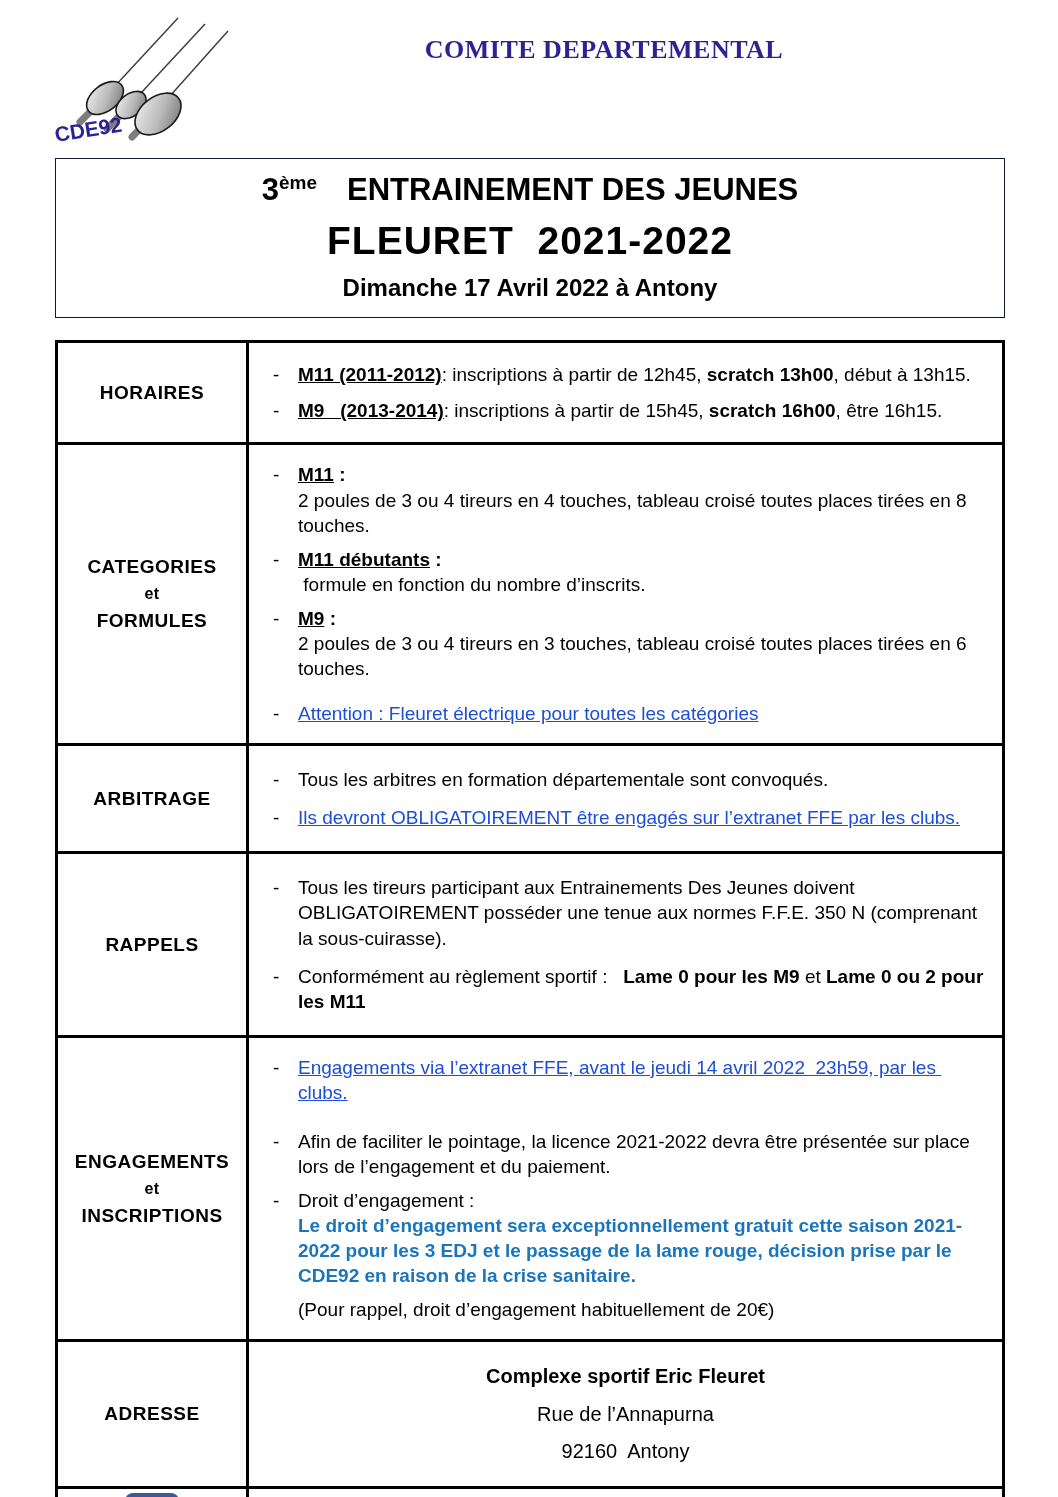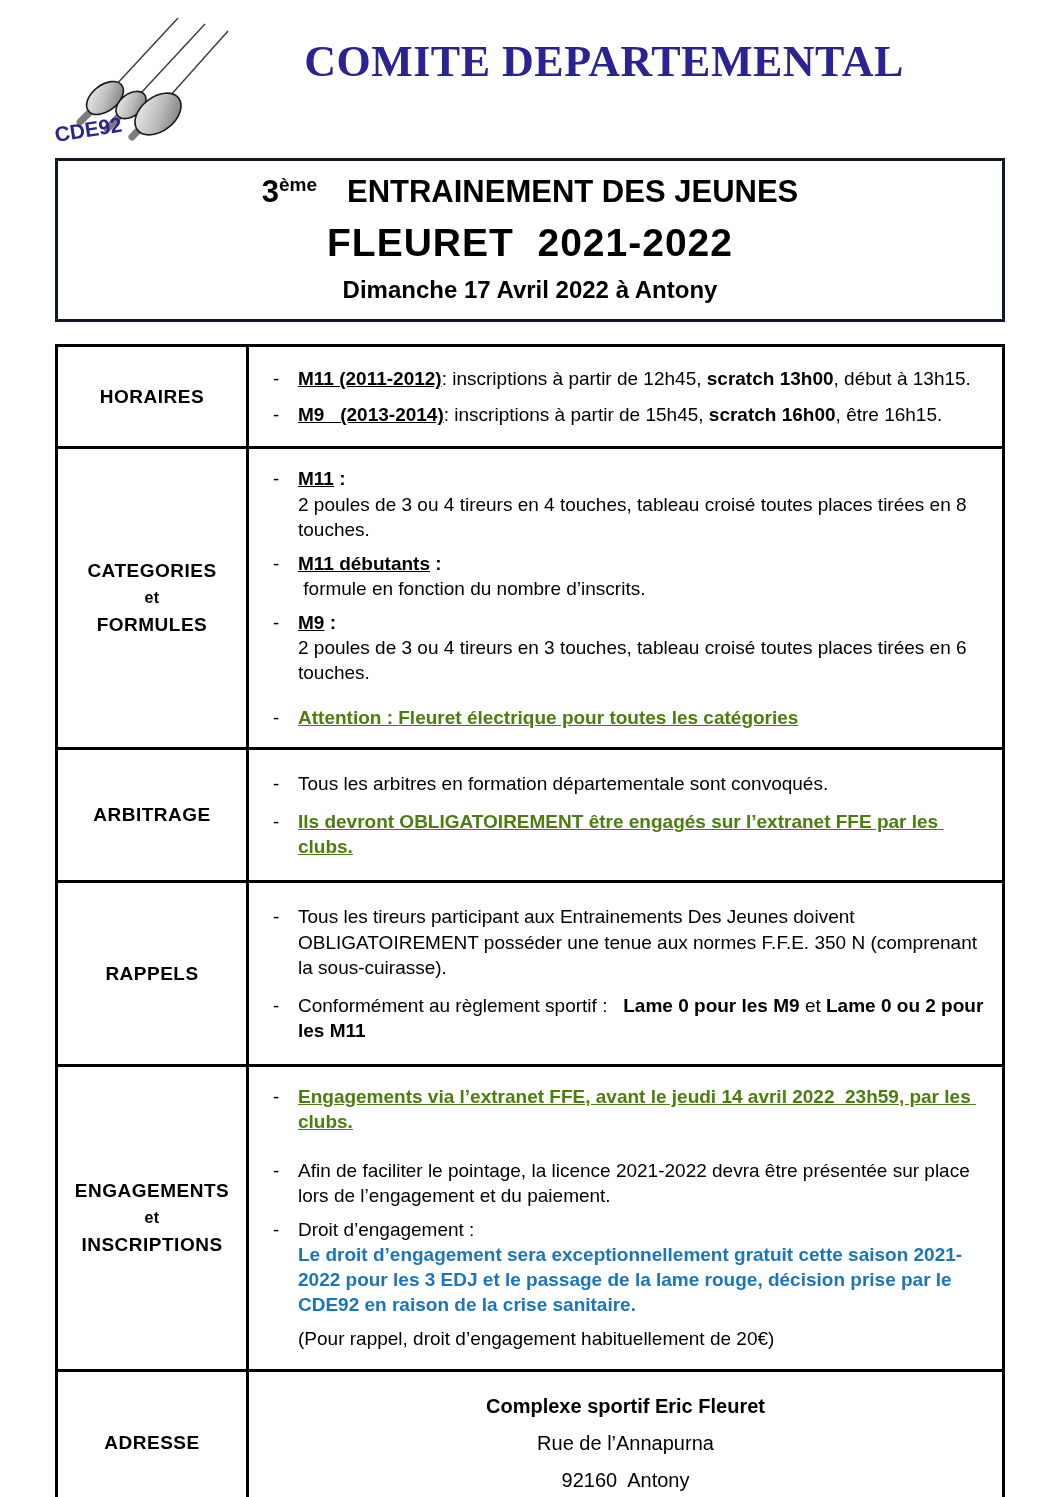--- a/index.html
+++ b/index.html
@@ -10,26 +10,26 @@
     color:#000; position:relative; overflow:hidden;
   }
   .seg { white-space:pre-wrap; }
 
   
   .header { position:relative; height:150px; }
   .logo { position:absolute; left:50px; top:8px; width:185px; height:142px; }
   .org-title {
     margin-left:150px; text-align:center; padding-top:32px;
     font-family:"Liberation Serif", serif; font-weight:bold;
-    font-size:44px; color:#2B2392; line-height:1.35; letter-spacing:0.5px;
+    font-size:26px; color:#2B2392; line-height:1.35; letter-spacing:0.5px;
   }
 
   
   .title-box {
-    margin:8px 53px 0 55px; border:3px solid #0f172a;
+    margin:8px 53px 0 55px; border:1px solid #0f172a;
     text-align:center; padding:13px 16px 15px;
   }
   .tb-line1 { font-size:31px; font-weight:bold; }
   .tb-line1 .num { font-size:31px; }
   .tb-line1 .sup { font-size:19px; vertical-align:super; }
   .tb-line1 .rest { margin-left:30px; }
   .tb-line2 { font-size:39px; font-weight:bold; margin-top:11px; letter-spacing:1px; }
   .tb-date  { font-size:24px; font-weight:bold; margin-top:11px; }
 
   
@@ -42,21 +42,21 @@
   .label-et { display:block; font-size:16px; font-weight:bold; margin:7px 0; }
   .label-line { display:block; }
   td.content-cell { padding:8px 14px 8px 24px; font-size:19px; line-height:1.32; }
 
   .bullet { display:flex; margin:9px 0; }
   .dash { flex:0 0 25px; }
   .btext { flex:1; }
 
   .sb   { font-weight:bold; }
   .su   { font-weight:bold; text-decoration:underline; }
-  .sred { color:#4d7c0f; font-weight:bold; text-decoration:underline; }
+  .sred { color:#1d4ed8; font-weight:normal; text-decoration:underline; }
   .sblue{ color:#1B75BC; font-weight:bold; }
 
   .row-horaires .bullet { margin:11px 0; }
   .row-categories .bullet { margin:9px 0; }
   .row-categories .bullet.attention { margin-top:20px; }
   .row-arbitrage .bullet { margin:13px 0; }
   .row-rappels .bullet { margin:13px 0; }
   .row-engagements .bullet.first { margin-bottom:24px; }
   .row-engagements .bullet.second { margin-bottom:4px; }
   .note-line { margin-top:9px; }

